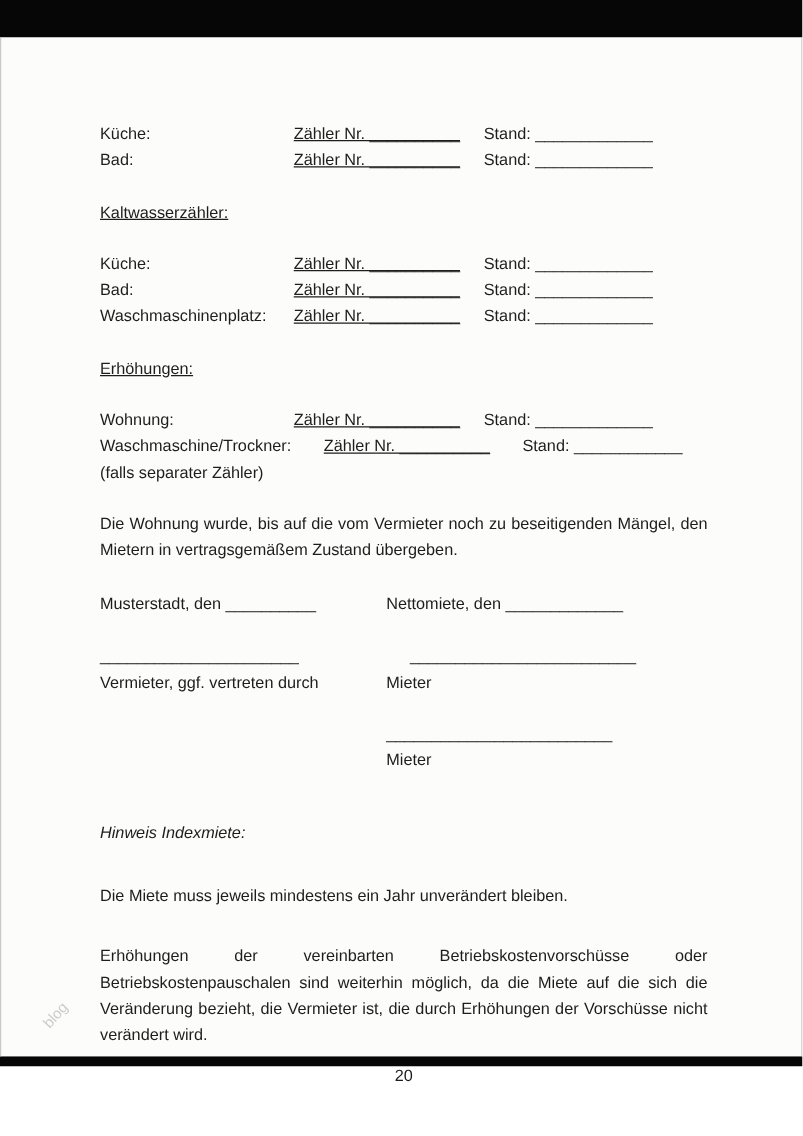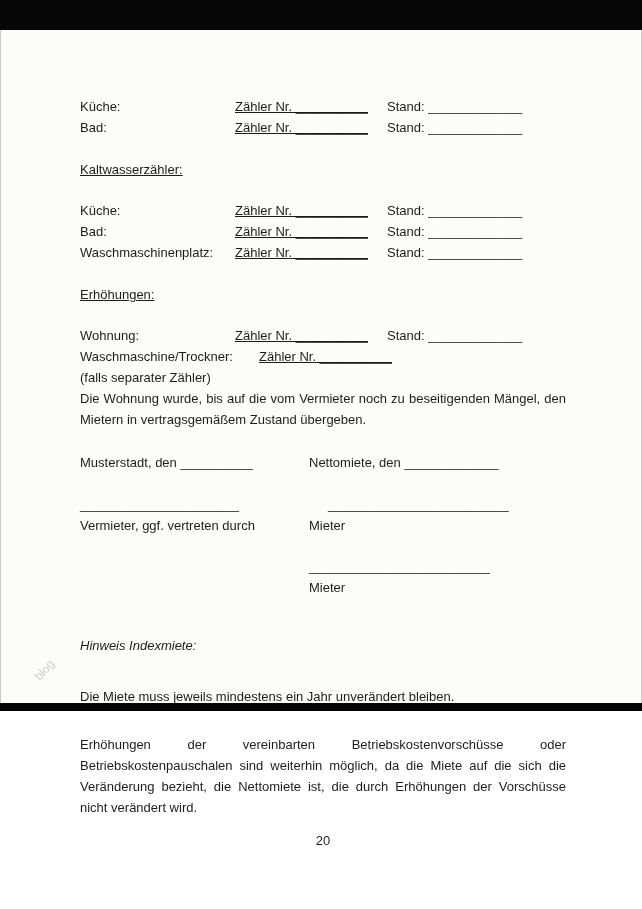--- a/index.html
+++ b/index.html
@@ -9,40 +9,40 @@
     background: #ffffff;
     font-family: "Liberation Sans", "DejaVu Sans", sans-serif;
     font-size: 13px;
     color: #1d1d1d;
     overflow: hidden;
   }
   .top-bar { height: 30px; background: #060606; }
   .bottom-bar { height: 8px; background: #060606; }
   .page {
     position: relative;
-    height: 673px;
+    height: 815px;
     background: #fcfcfb;
     border-left: 1px solid #c9c9c9;
     border-right: 1px solid #c9c9c9;
     padding: 66px 75px 0 79px;
   }
   .mrow { display: flex; line-height: 21px; white-space: nowrap; }
   .mlabel { flex: 0 0 auto; min-width: 155px; }
   .mmeter { flex: 0 0 auto; min-width: 152px; text-decoration: underline; }
   .mstand { flex: 0 1 auto; text-align: right; }
   .mrow.indent .mmeter { min-width: 0; margin-left: 24px; margin-right: 26px; }
   .section-heading {
     margin-top: 21px;
     margin-bottom: 20px;
     line-height: 21px;
     text-decoration: underline;
   }
   .note-line { line-height: 21px; }
   .para { line-height: 21px; text-align: justify; }
-  .handover { }
+  .handover { margin-top: 20px; }
   .two-col { display: flex; line-height: 21px; white-space: nowrap; }
   .col-l { flex: 0 0 229px; }
   .col-r { flex: 1 1 auto; }
   .city-row { margin-top: 22px; }
   .sig-line-row { margin-top: 21px; gap: 19px; }
   .line2-row { margin-top: 20px; }
   .hinweis { margin-top: 37px; font-style: italic; line-height: 21px; }
   .p1 { margin-top: 30px; line-height: 21px; text-align: left; }
   .p2 { margin-top: 27px; }
   .page-number { margin-top: 12px; text-align: center; line-height: 21px; }
@@ -98,20 +98,21 @@
   <div class="section-heading">Erhöhungen:</div>
   <div>
     <div class="mrow">
       <span class="mlabel">Wohnung:</span>
       <span class="mmeter">Zähler Nr. __________</span>
       <span class="mstand">Stand: _____________</span>
     </div>
     <div class="mrow indent">
       <span class="mlabel">Waschmaschine/Trockner:</span>
       <span class="mmeter">Zähler Nr. __________</span>
+      <span class="mstand">Stand: ____________</span>
     </div>
     <div class="note-line">(falls separater Zähler)</div>
   </div>
 
   <p class="para handover">Die Wohnung wurde, bis auf die vom Vermieter noch zu beseitigenden Mängel, den Mietern in vertragsgemäßem Zustand übergeben.</p>
 
   <div class="two-col city-row">
     <div class="col-l">Musterstadt, den __________</div>
     <div class="col-r">Nettomiete, den _____________</div>
   </div>
@@ -131,21 +132,21 @@
     <div class="col-r">_________________________</div>
   </div>
 
   <div class="two-col">
     <div class="col-l"></div>
     <div class="col-r">Mieter</div>
   </div>
 
   <div class="hinweis">Hinweis Indexmiete:</div>
   <p class="p1">Die Miete muss jeweils mindestens ein Jahr unverändert bleiben.</p>
-  <p class="para p2">Erhöhungen der vereinbarten Betriebskostenvorschüsse oder Betriebskostenpauschalen sind weiterhin möglich, da die Miete auf die sich die Veränderung bezieht, die Nettomiete ist, die durch Erhöhungen der Vorschüsse nicht verändert wird.</p>
+  <p class="para p2">Erhöhungen der vereinbarten Betriebskostenvorschüsse oder Betriebskostenpauschalen sind weiterhin möglich, da die Miete auf die sich die Veränderung bezieht, die Vermieter ist, die durch Erhöhungen der Vorschüsse nicht verändert wird.</p>
 
   <div class="page-number">20</div>
 
   <div class="watermark">blog</div>
 
 </div>
 
 <div class="bottom-bar"></div>
 
 </body></html>

